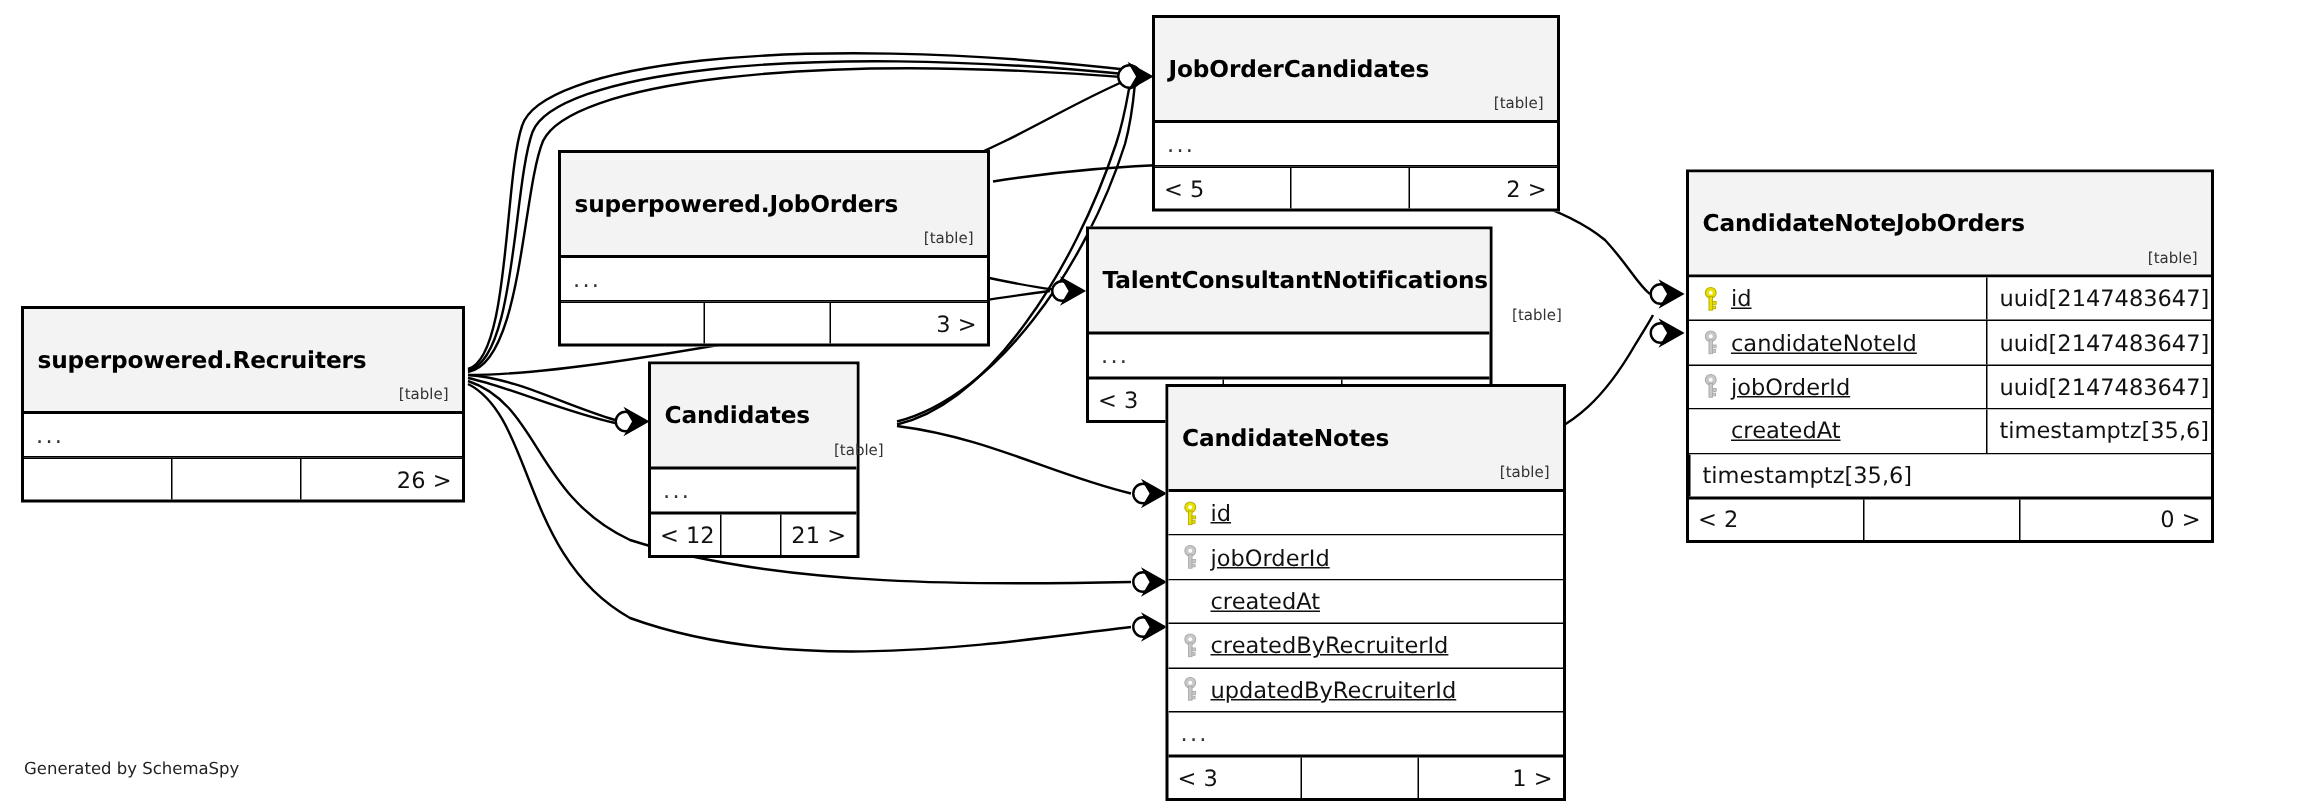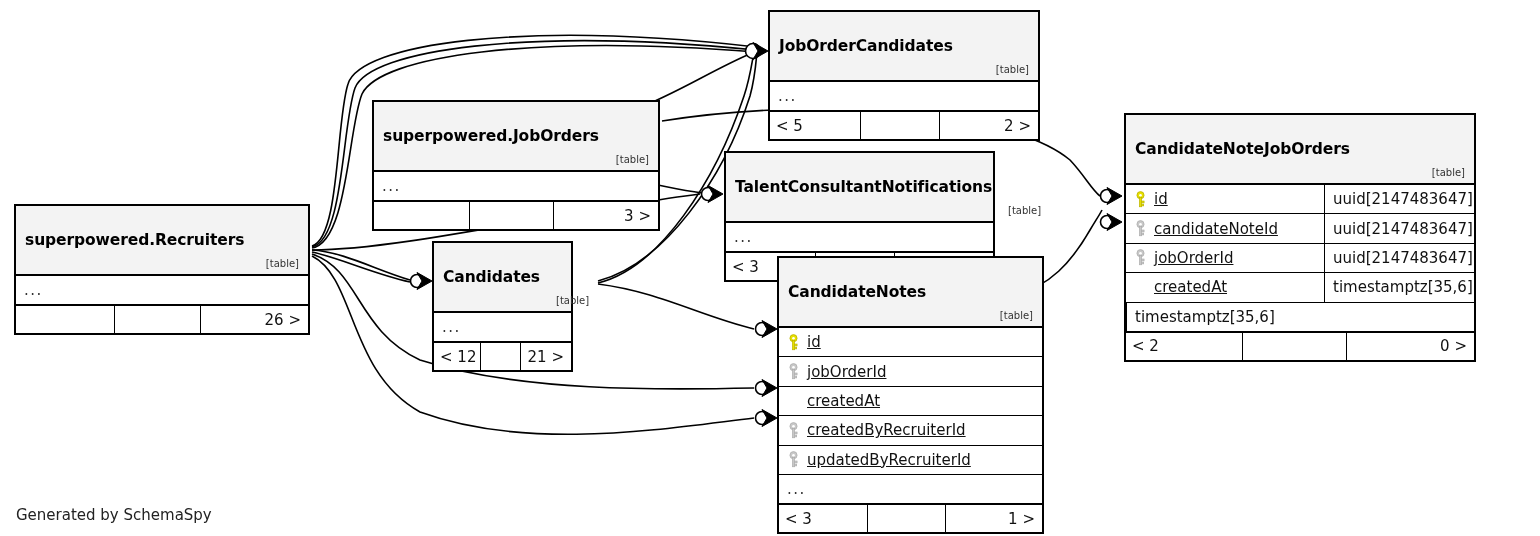--- a/index.html
+++ b/index.html
@@ -147,21 +147,21 @@
   .key-spacer {
     flex: 0 0 auto;
     width: 13px;
     margin-right: 5px;
   }
   
   #footer-caption {
     position: absolute;
     left: 16px;
     top: 506px;
-    font-size: 15px;
+    font-size: 11px;
     color: #222222;
     z-index: 6;
     white-space: nowrap;
   }
 </style>
 </head>
 <body>
 
 <div id="diagram-root">
 

